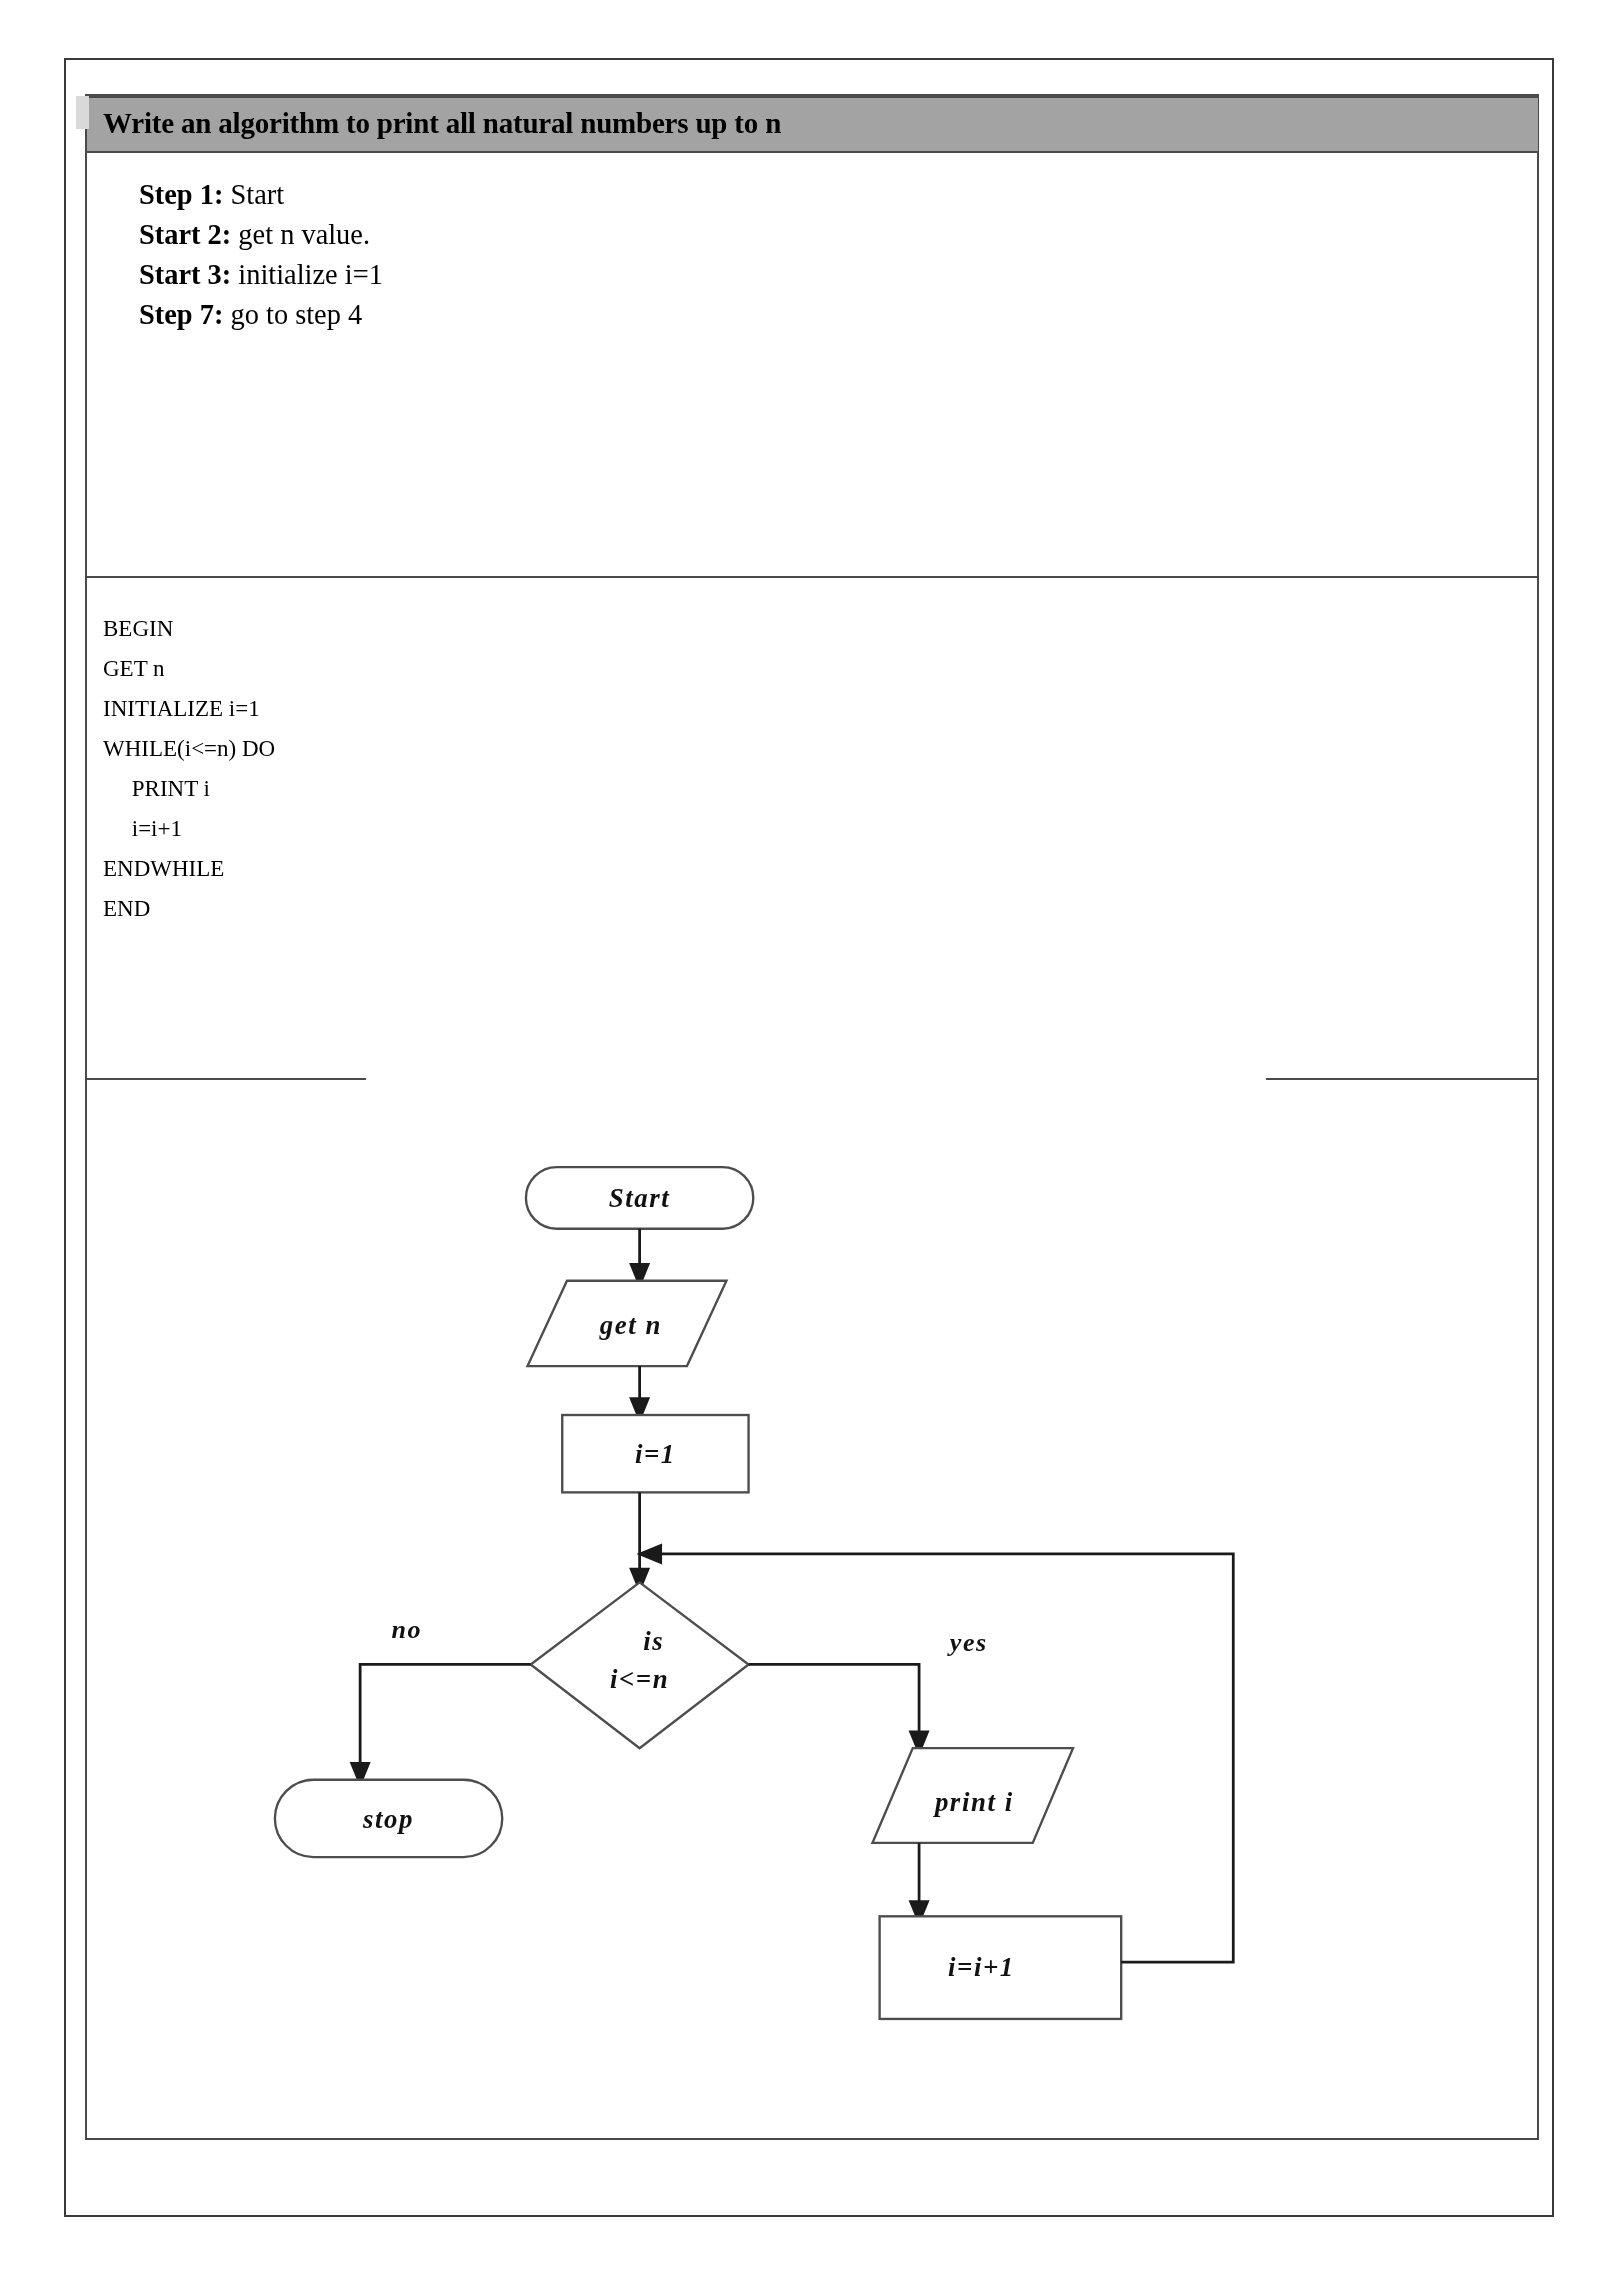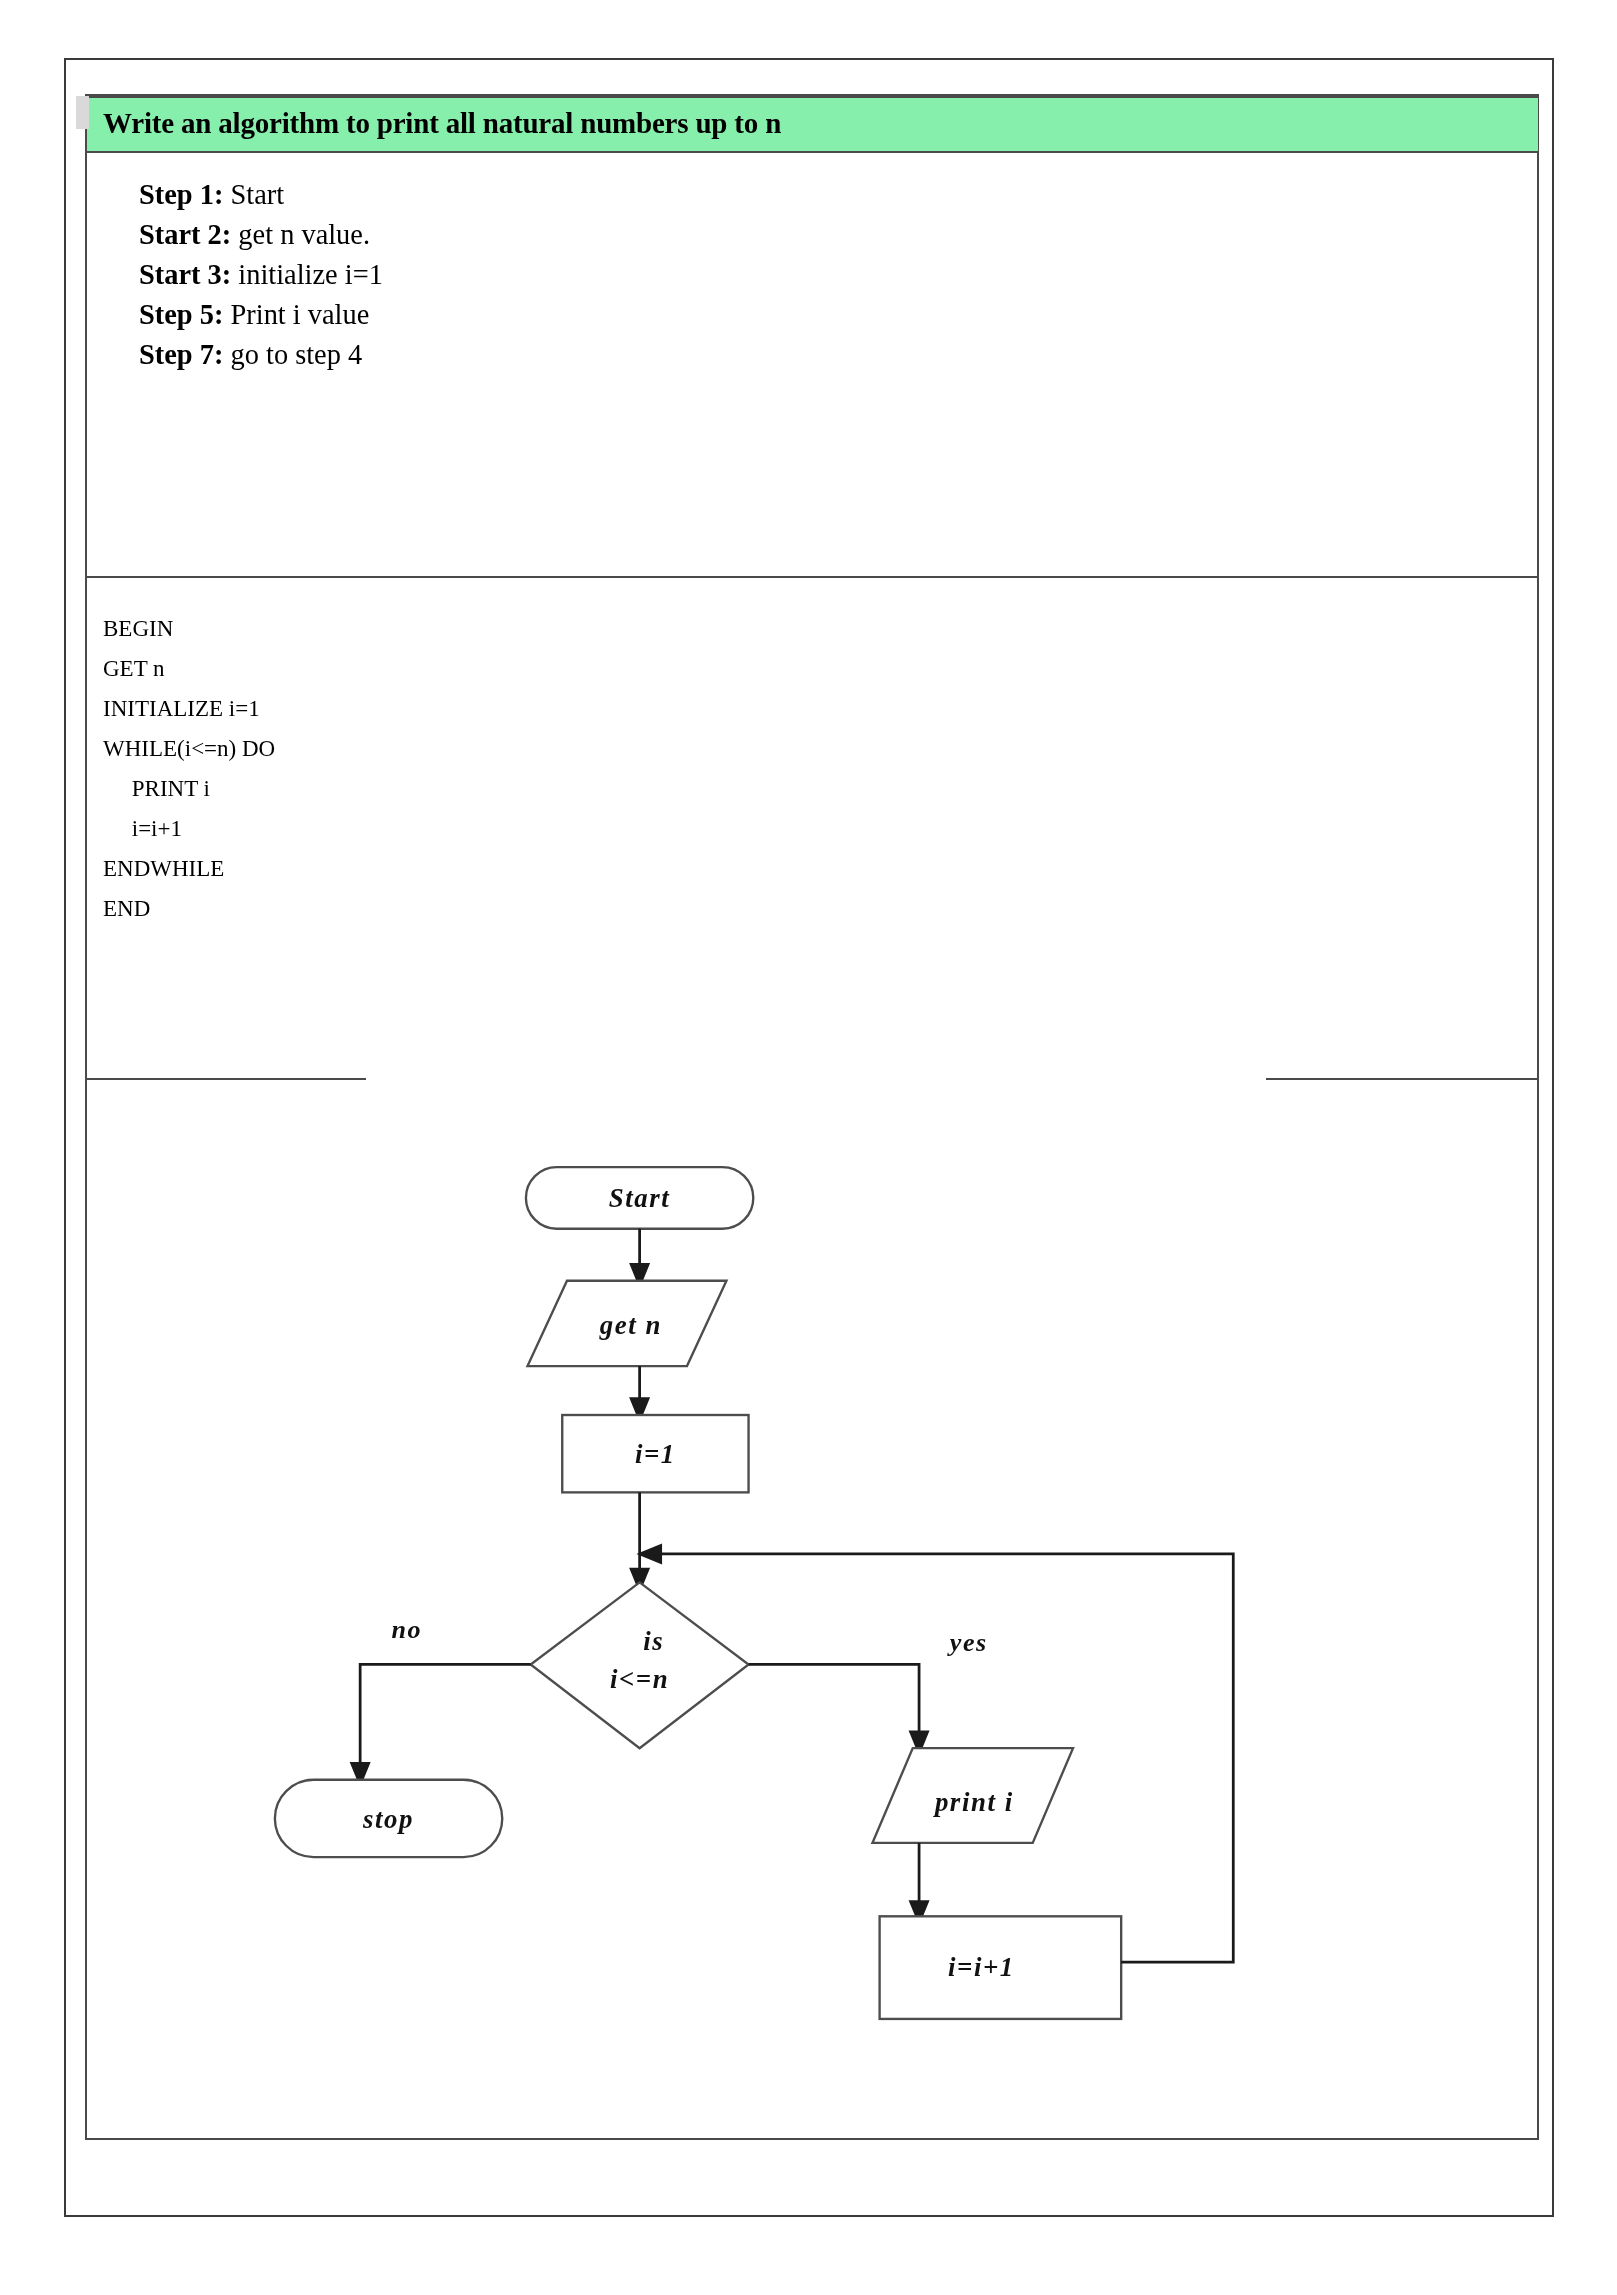--- a/index.html
+++ b/index.html
@@ -31,21 +31,21 @@
     width: 1454px; height: 2046px;
     border: 2.4px solid #4a4a4a;
     background: #ffffff;
   }
 
   
   #title-bar {
     position: absolute;
     left: 0px; top: 0px;
     width: 1451px; height: 57px;
-    background: #86efac;
+    background: #a3a3a3;
     border-top: 2.4px solid #4a4a4a;
     border-bottom: 2.4px solid #4a4a4a;
   }
   #title-tab {
     position: absolute;
     left: -11px; top: -1.6px;
     width: 12.6px; height: 33px;
     background: #d9d9d9;
   }
   #title-text {
@@ -158,24 +158,20 @@
       </div>
       <div class="step-line">
         <span class="step-label">Start 2:</span>
         <span>get n value.</span>
       </div>
       <div class="step-line">
         <span class="step-label">Start 3:</span>
         <span>initialize i=1</span>
       </div>
       <div class="step-line">
-        <span class="step-label">Step 5:</span>
-        <span>Print i value</span>
-      </div>
-      <div class="step-line">
         <span class="step-label">Step 7:</span>
         <span>go to step 4</span>
       </div>
     </div>
 
     <div id="divider-steps"></div>
 
     <div id="pseudocode-section">
       <div class="code-line">BEGIN</div>
       <div class="code-line">GET n</div>

